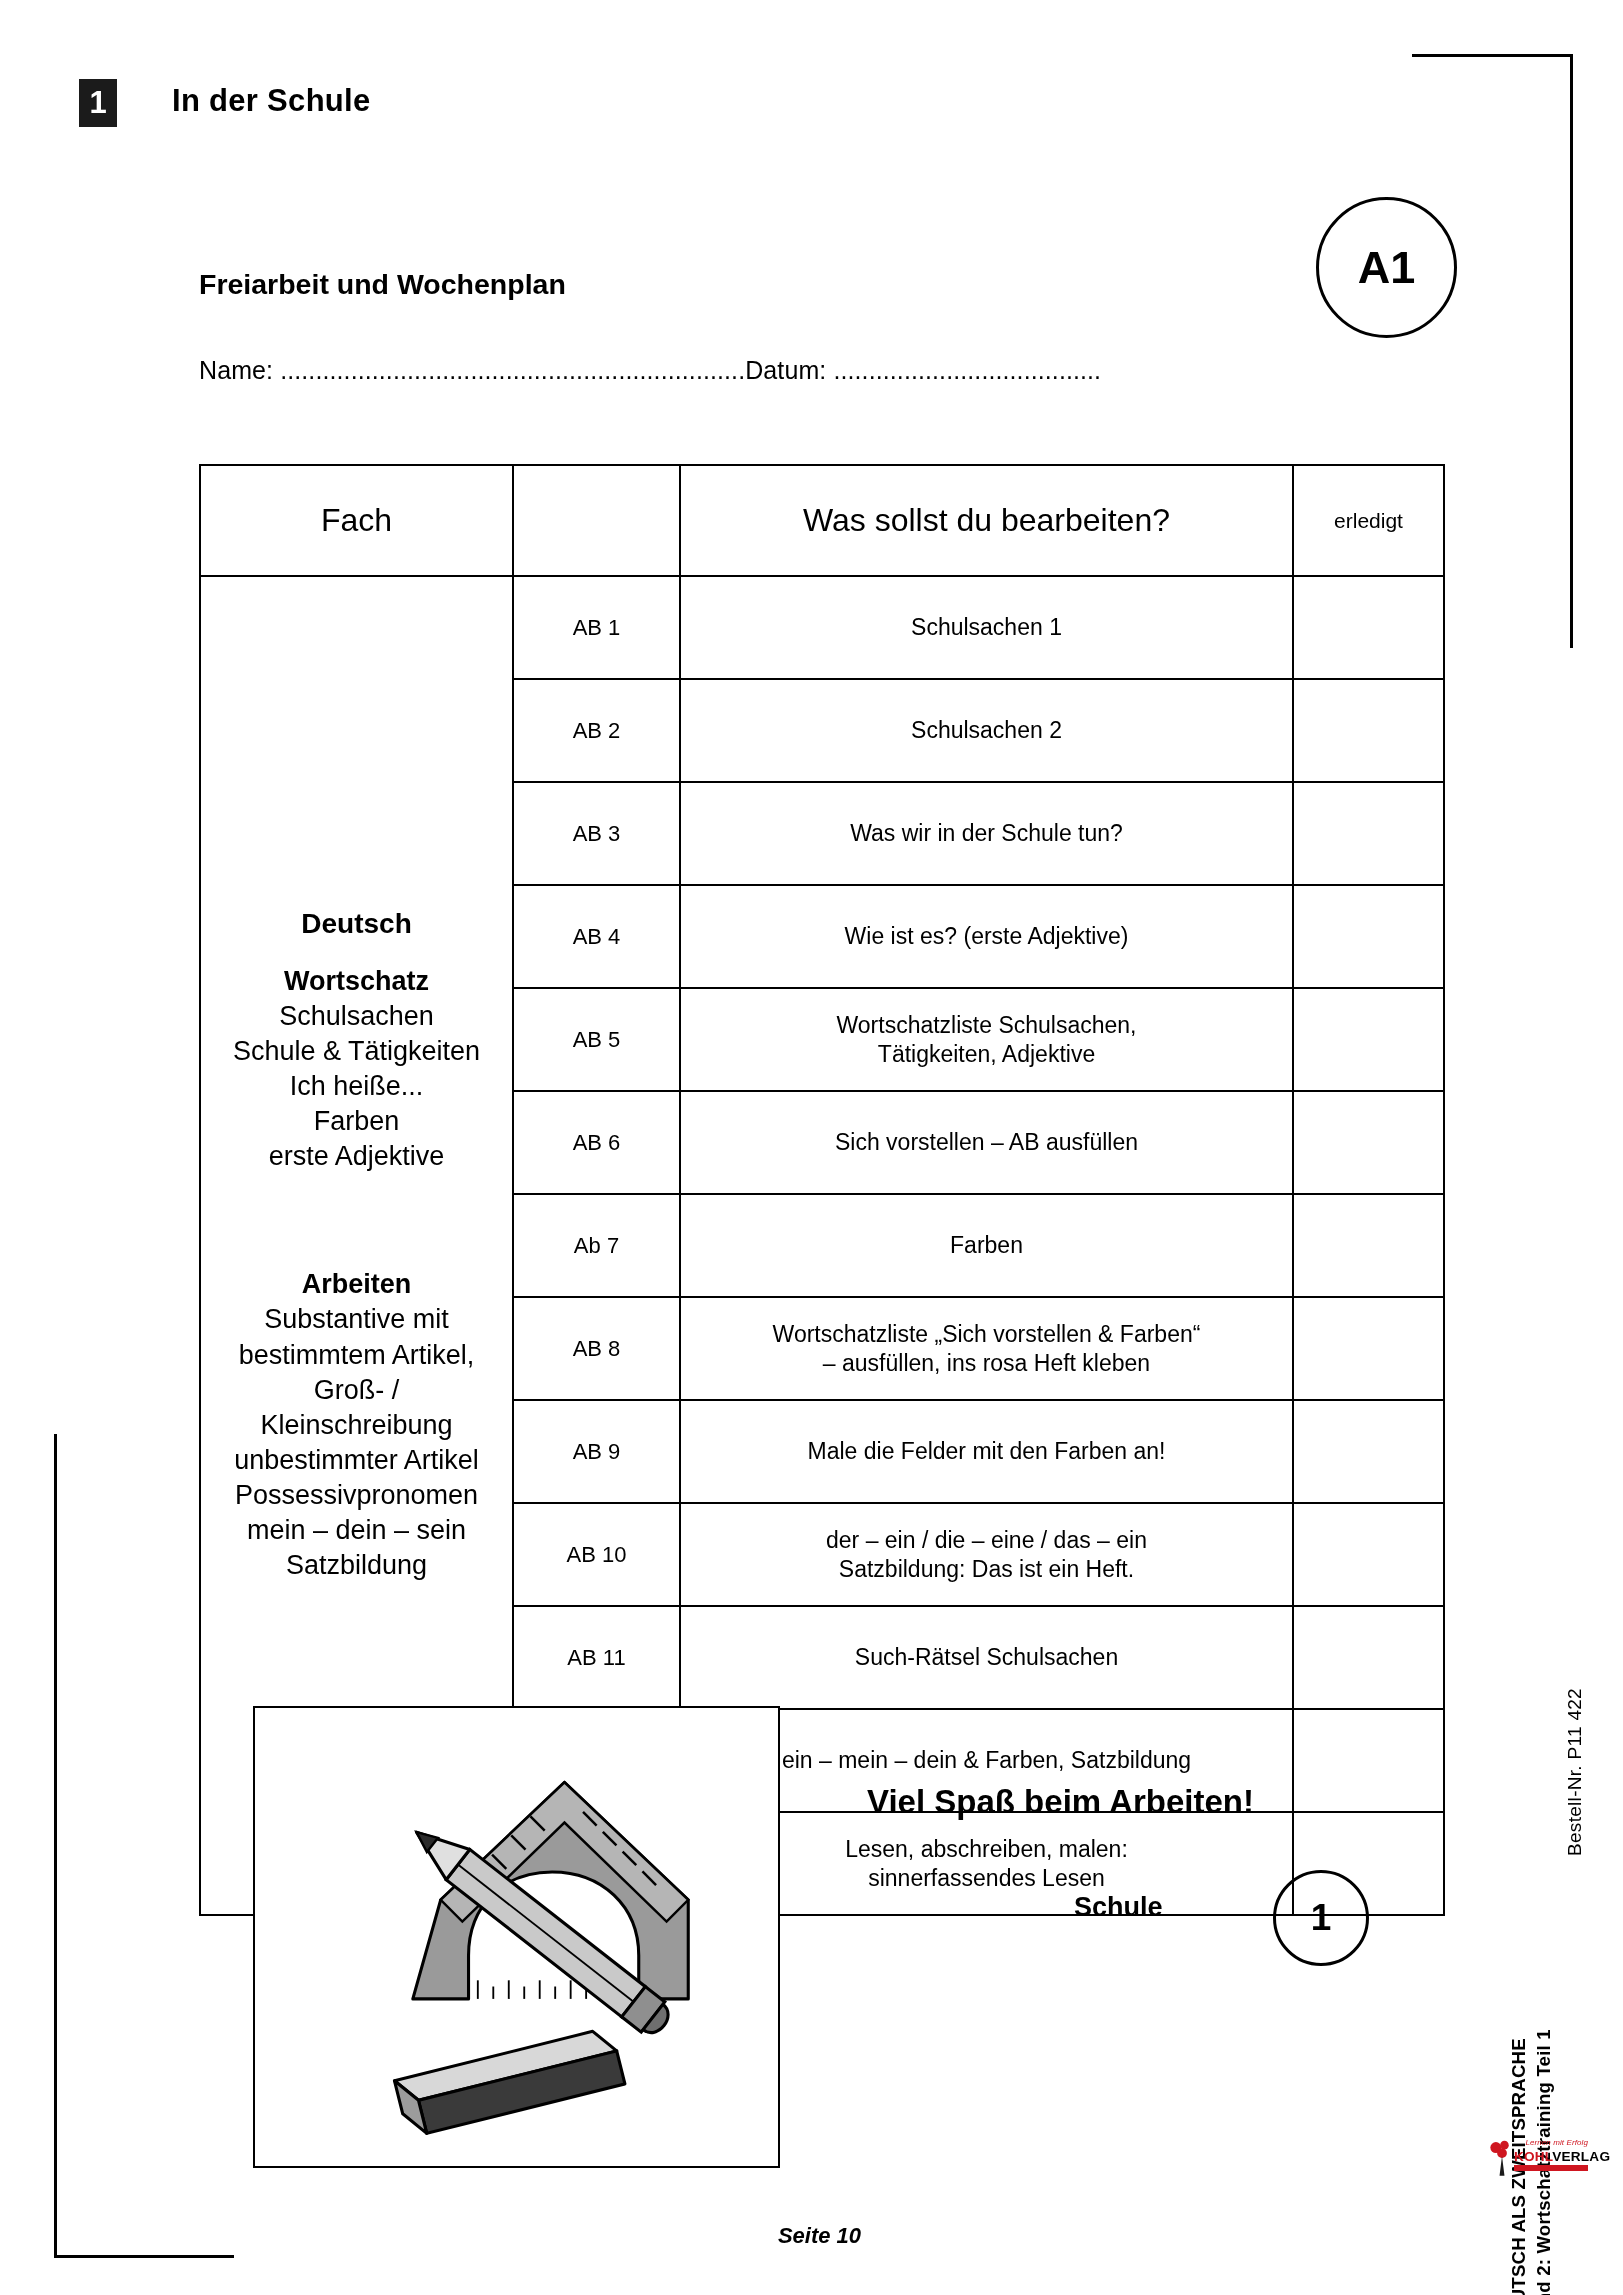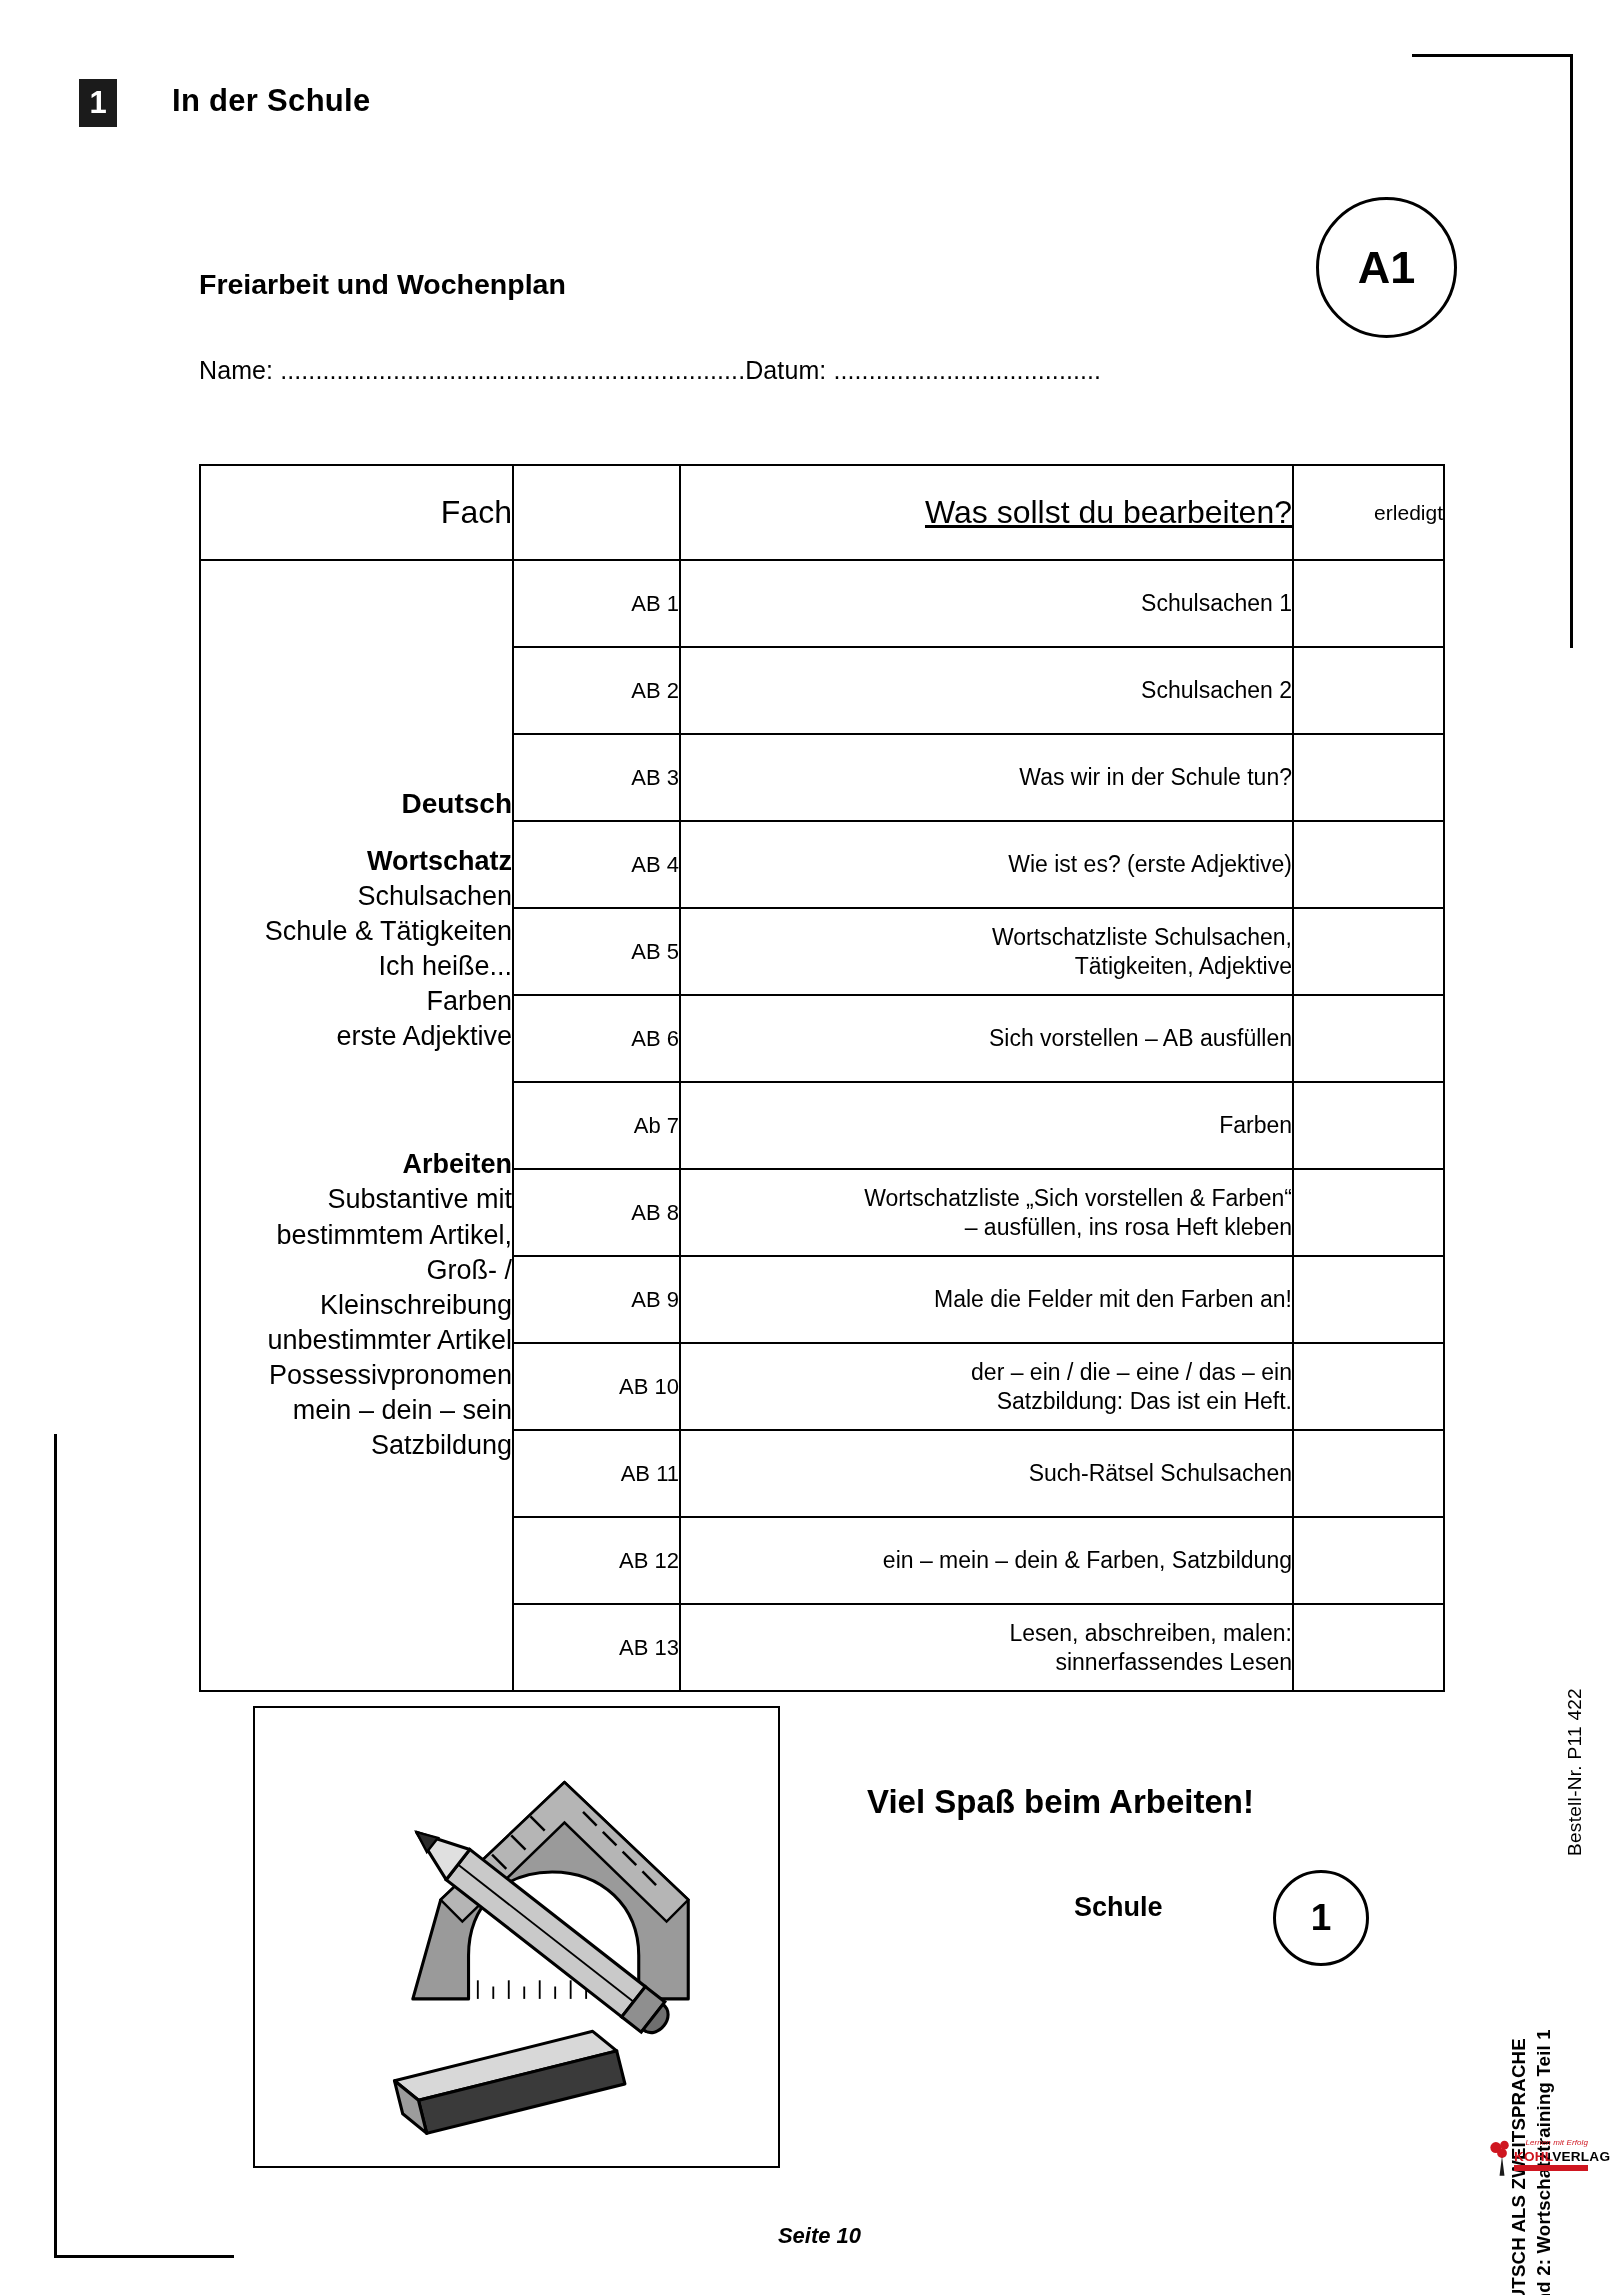--- a/index.html
+++ b/index.html
@@ -126,39 +126,38 @@
   .plan-table {
     position: absolute;
     left: 199px;
     top: 464px;
     width: 1244px;
     border-collapse: collapse;
     table-layout: fixed;
   }
   .plan-table td, .plan-table th {
     border: 2.5px solid #000;
-    padding: 0;
-    text-align: right;
+    padding: 8px;
+    text-align: center;
     vertical-align: middle;
     font-weight: normal;
   }
   .col-fach   { width: 313px; }
   .col-ab     { width: 167px; }
   .col-task   { width: 613px; }
   .col-done   { width: 151px; }
 
   .th-fach {
     font-size: 32px;
     font-weight: bold;
     height: 93px;
   }
   .th-task {
     font-size: 32px;
     font-weight: bold;
-    text-decoration: underline;
   }
   .th-done {
     font-size: 21px;
     font-weight: bold;
   }
   .cell-ab {
     font-size: 22px;
     height: 85px;
   }
   .cell-task {

